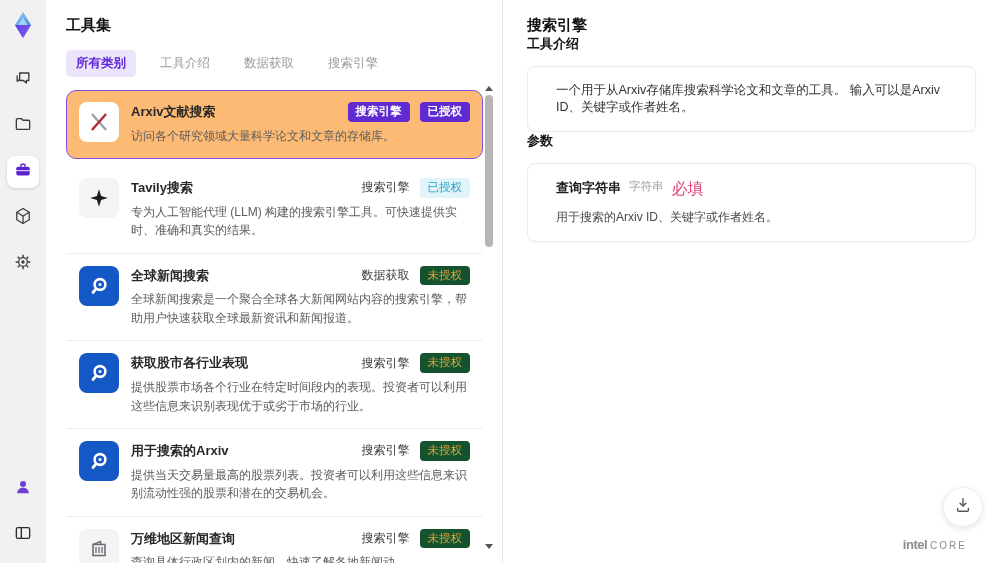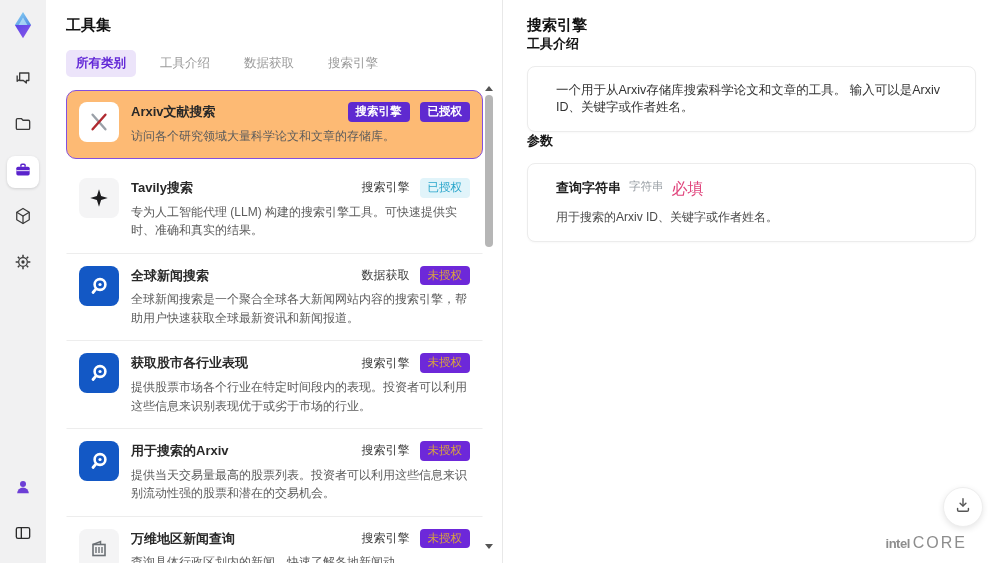--- a/index.html
+++ b/index.html
@@ -49,21 +49,21 @@
   .icon-tavily { background:#f4f4f5; }
   .icon-blue-search { background:#1358c5; }
   .icon-news-building { background:#f4f4f5; }
   .card-body { flex:1; min-width:0; }
   .card-top { display:flex; align-items:center; gap:10px; }
   .card-title { font-size:13px; font-weight:bold; color:#282828; flex:1; white-space:nowrap; overflow:hidden; }
   .cat-text { font-size:12px; color:#3c3c3c; white-space:nowrap; }
   .badge { font-size:11.5px; padding:4px 8px; border-radius:4px; line-height:1; white-space:nowrap; }
   .badge-solid { background:#5f2ad0; color:#fff; font-weight:bold; }
   .badge-blue { background:#e1f4fa; color:#2ba6cb; }
-  .badge-yellow { background:#6d28d9; color:#d9a43e;text-align:right; }
+  .badge-yellow { background:#14532d; color:#d9a43e;text-align:right; }
   .card-desc { font-size:12px; color:#5c5c5c; line-height:1.55; margin-top:5px; }
   
   .scrollbar { position:absolute; top:86px; bottom:14px; right:8px; width:10px; }
   .scroll-arrow-up {
     width:0; height:0; margin:0 auto;
     border-left:4px solid transparent; border-right:4px solid transparent;
     border-bottom:5px solid #555; cursor:pointer;
   }
   .scroll-arrow-down {
     width:0; height:0; margin:0 auto; position:absolute; bottom:0; left:0; right:0;
@@ -93,21 +93,21 @@
     position:absolute; right:17px; bottom:36px; width:40px; height:40px;
     border-radius:50%; background:#fff; border:1px solid #eee;
     box-shadow:0 2px 6px rgba(0,0,0,.10);
     display:flex; align-items:center; justify-content:center; cursor:pointer;
   }
   .intel-logo {
     position:absolute; right:33px; bottom:11px; color:#8d8d8d;
     display:flex; align-items:baseline; gap:3px; user-select:none;
   }
   .intel-word { font-size:13px; font-weight:bold; letter-spacing:-0.5px; }
-  .core-word { font-size:16px; letter-spacing:2px;text-align:right; }
+  .core-word { font-size:10px; letter-spacing:2px;text-align:right; }
 </style>
 </head>
 <body>
 
 <div class="sidebar">
   <div class="app-logo">
     <svg width="30" height="30" viewBox="0 0 24 24">
       <defs>
         <linearGradient id="g1" x1="0" y1="0" x2="1" y2="1">
           <stop offset="0" stop-color="#7fd4f5"></stop>

